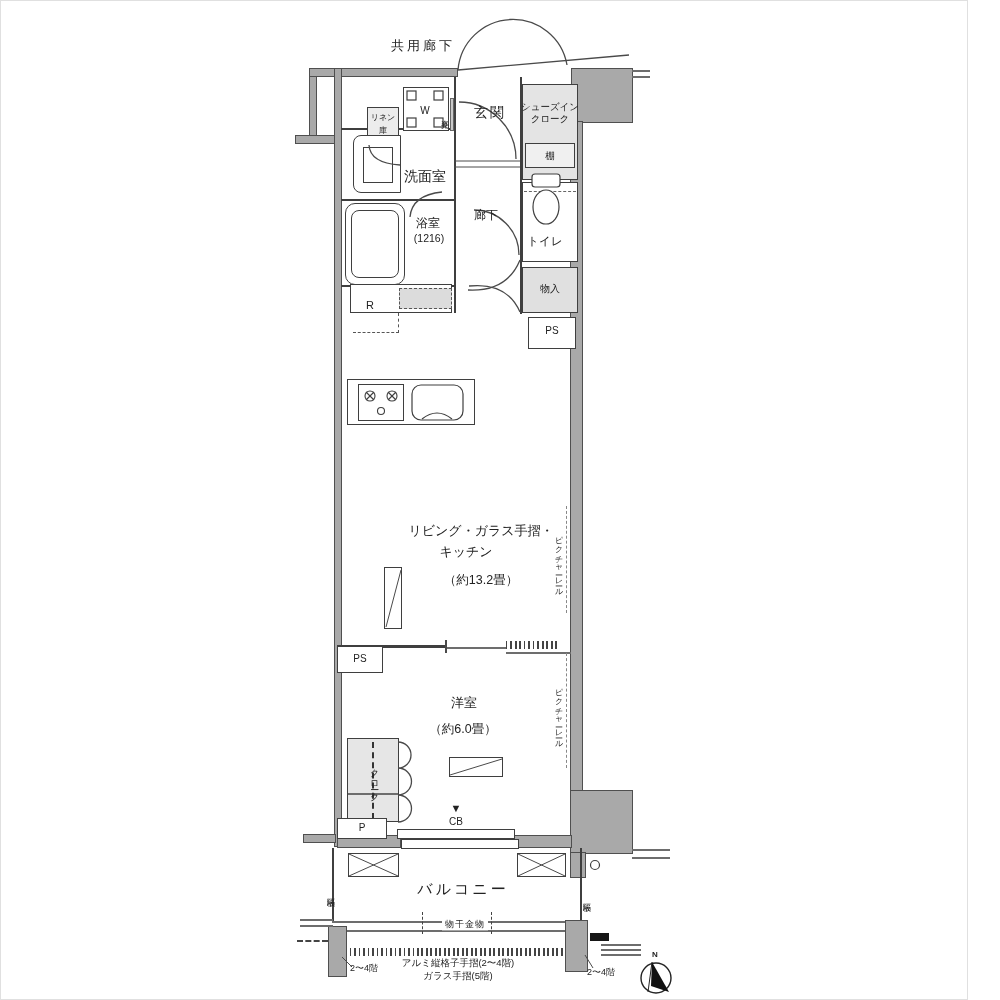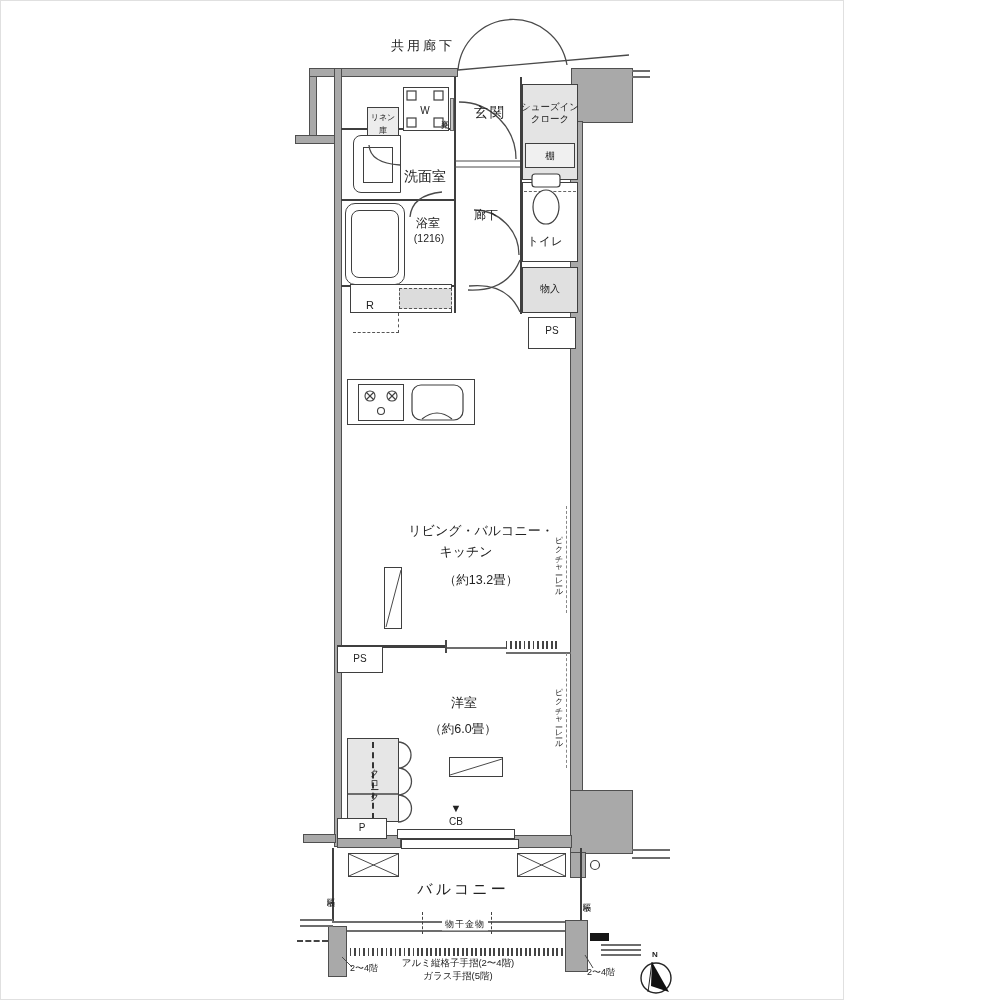--- a/index.html
+++ b/index.html
@@ -1,16 +1,16 @@
 <!DOCTYPE html>
 <html><head>
 <meta charset="utf-8">
 <style>
   html,body{margin:0;padding:0;background:#fff;}
-  #stage{position:relative;width:844px;height:1000px;background:#fff;border:1px solid #e0e0e0;box-sizing:border-box;
+  #stage{position:relative;width:968px;height:1000px;background:#fff;border:1px solid #e0e0e0;box-sizing:border-box;
          font-family:"Liberation Sans","DejaVu Sans",sans-serif;color:#222;overflow:hidden;}
   .wall{position:absolute;background:#a9a9a9;border:1px solid #4f4f4f;box-sizing:border-box;}
   .ln{position:absolute;background:#3f3f3f;}
   .thin{position:absolute;background:#6d6d6d;}
   .box{position:absolute;border:1.5px solid #3f3f3f;background:#fff;box-sizing:border-box;}
   .gbox{position:absolute;border:1.5px solid #3f3f3f;background:#e4e4e4;box-sizing:border-box;}
   .rbox{position:absolute;border:1.2px solid #3f3f3f;background:#fff;box-sizing:border-box;}
   .lbl{position:absolute;transform:translate(-50%,-50%);white-space:nowrap;line-height:1.25;text-align:center;}
   .vl{writing-mode:vertical-rl;text-orientation:upright;letter-spacing:1px;}
   .dashv{position:absolute;border-left:1.5px dashed #555;}
@@ -185,21 +185,21 @@
   <div class="lbl" style="left:382px;top:117px;font-size:8px">リネン</div>
   <div class="lbl" style="left:382px;top:130px;font-size:8px">庫</div>
   <div class="lbl" style="left:424px;top:176px;font-size:14px">洗面室</div>
   <div class="lbl" style="left:427px;top:222px;font-size:12px">浴室</div>
   <div class="lbl" style="left:428px;top:238px;font-size:10.5px">(1216)</div>
   <div class="lbl" style="left:485px;top:214px;font-size:12px">廊下</div>
   <div class="lbl" style="left:544px;top:240px;font-size:11.5px">トイレ</div>
   <div class="lbl" style="left:549px;top:288px;font-size:10px">物入</div>
   <div class="lbl" style="left:551px;top:330px;font-size:10px">PS</div>
   <div class="lbl" style="left:369px;top:305px;font-size:11px">R</div>
-  <div class="lbl" style="left:480px;top:530px;font-size:13px">リビング・バルコニー・</div>
+  <div class="lbl" style="left:480px;top:530px;font-size:13px">リビング・ガラス手摺・</div>
   <div class="lbl" style="left:465px;top:551px;font-size:13px">キッチン</div>
   <div class="lbl" style="left:480px;top:580px;font-size:12.5px">（約13.2畳）</div>
   <div class="lbl vl" style="left:557px;top:560px;font-size:8px">ピクチャーレール</div>
   <div class="lbl" style="left:359px;top:658px;font-size:10px">PS</div>
   <div class="lbl" style="left:463px;top:702px;font-size:13px">洋室</div>
   <div class="lbl" style="left:462px;top:729px;font-size:12.5px">（約6.0畳）</div>
   <div class="lbl vl" style="left:557px;top:712px;font-size:8px">ピクチャーレール</div>
   <div class="lbl vl" style="left:373px;top:779px;font-size:9px">クローク</div>
   <div class="lbl" style="left:361px;top:827px;font-size:10px">P</div>
   <div class="lbl" style="left:455px;top:808px;font-size:11px">▼</div>

